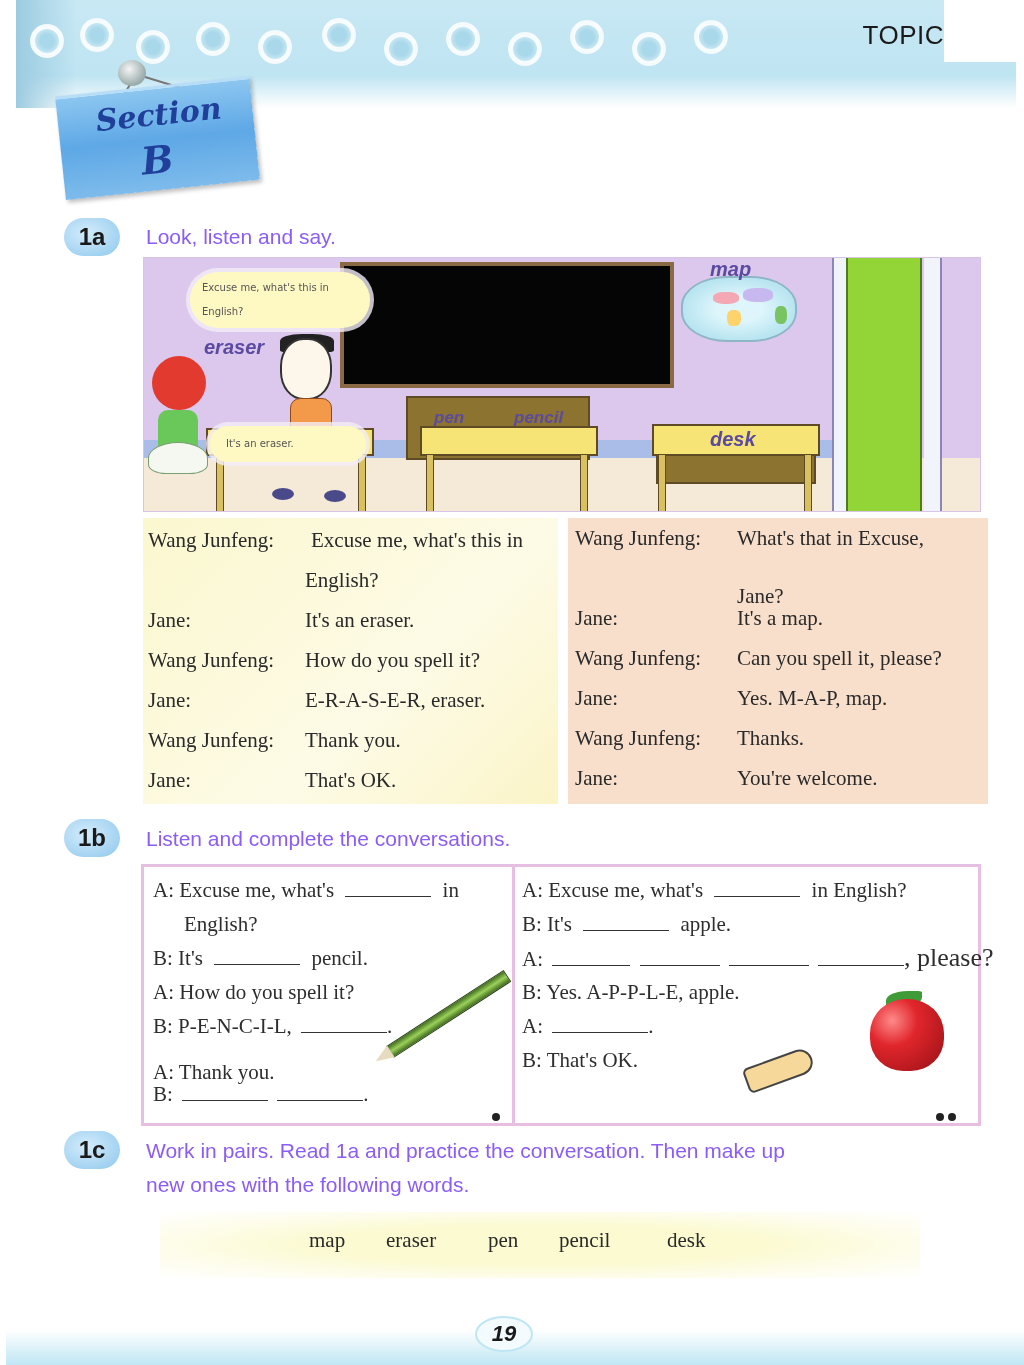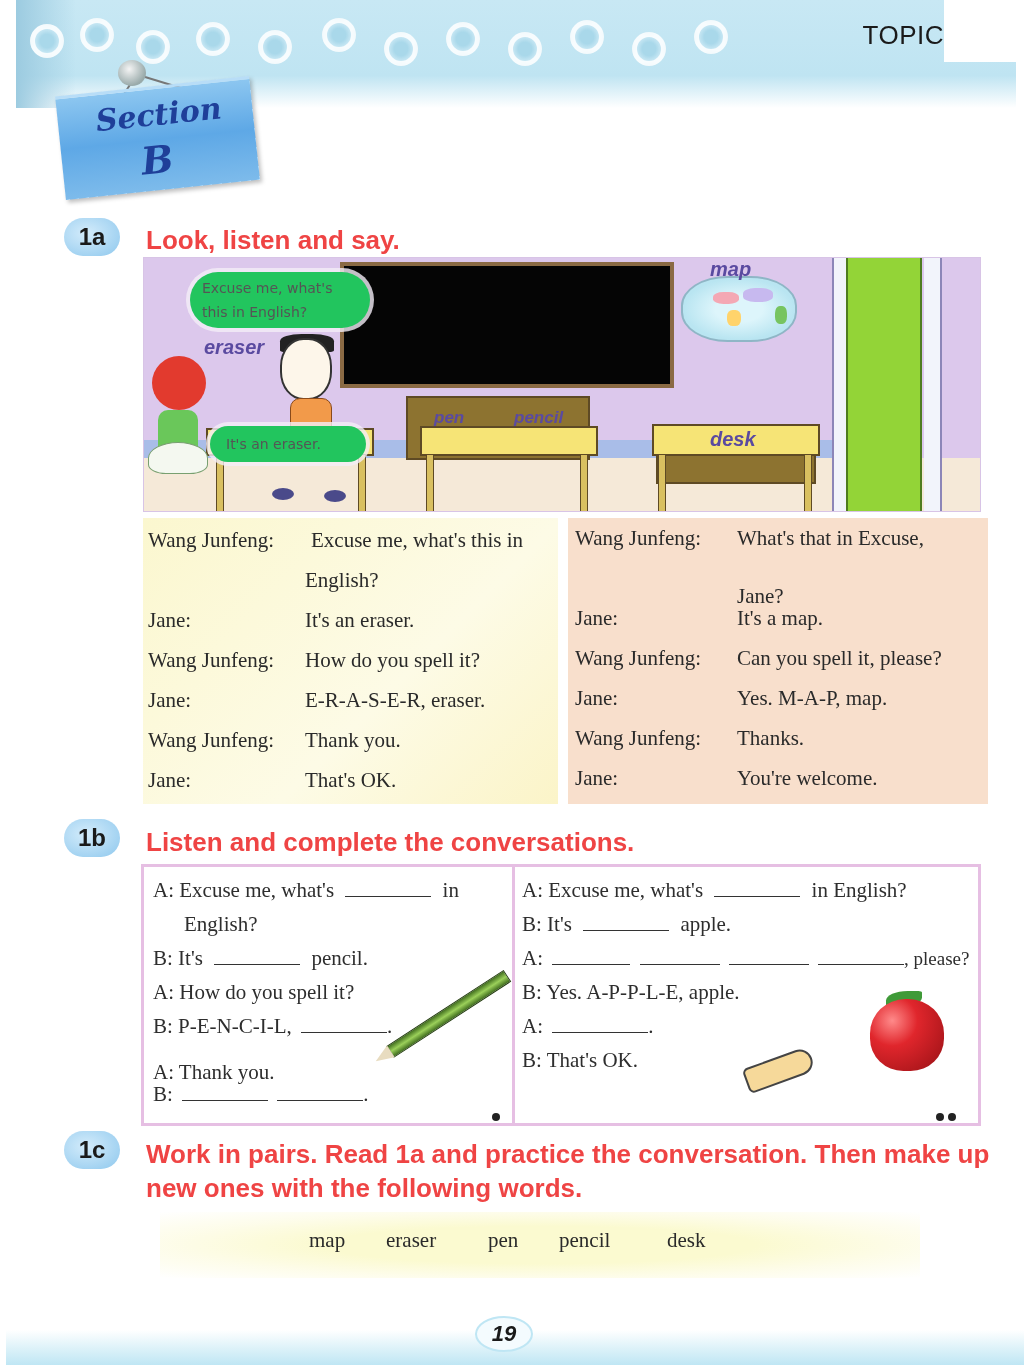--- a/index.html
+++ b/index.html
@@ -58,22 +58,22 @@
     }
 
     
     .badge {
       width: 56px; height: 38px; border-radius: 19px;
       background: radial-gradient(ellipse at 40% 40%, #d4ecfb, #9ccff0 80%);
       font-family: "Liberation Sans", sans-serif; font-weight: bold;
       font-size: 24px; color: #1a1a1a; text-align: center; line-height: 38px;
     }
     .task-heading {
-      font-family: "Liberation Sans", sans-serif; font-weight: bold;
-      font-size: 26px; color: #ef4444;
+      font-family: "Liberation Sans", sans-serif; font-weight: normal;
+      font-size: 21px; color: #8b5cf6;
     }
 
     
     .scene {
       left: 143px; top: 257px; width: 838px; height: 255px;
       background: #dcc8ec; overflow: hidden;
       border: 1px solid #d8c4e6;
     }
     .scene-floor { position: absolute; left: 0; top: 200px; width: 838px; height: 55px; background: #f5e9d8; }
     .scene-rail { position: absolute; left: 0; top: 182px; width: 690px; height: 20px; background: #a9bde8; }
@@ -96,22 +96,22 @@
     .map-land4 { position: absolute; left: 92px; top: 28px; width: 12px; height: 18px; border-radius: 40%; background: #77c460; }
     .label-word {
       position: absolute;
       font-family: "Liberation Sans", sans-serif; font-weight: bold; font-style: italic;
       font-size: 20px; color: #5a4aa0;
     }
     .desk-top { position: absolute; background: #f6e476; border: 2px solid #5e4a24; }
     .desk-body { position: absolute; background: #8d7330; border: 2px solid #5e4a24; }
     .desk-leg { position: absolute; width: 8px; background: #d9c060; border: 1px solid #5e4a24; }
     .bubble {
-      position: absolute; background: #22c55e; border-radius: 40px;
-      font-family: "DejaVu Sans", sans-serif; font-size: 14px; color: #555;
+      position: absolute; background: #fef9c3; border-radius: 40px;
+      font-family: "DejaVu Sans", sans-serif; font-size: 10px; color: #555;
       box-shadow: 0 0 0 4px rgba(244,238,248,0.8);
     }
     .girl-hair { position: absolute; left: 8px; top: 98px; width: 54px; height: 54px; border-radius: 50%; background: #e23a2e; }
     .girl-dress { position: absolute; left: 14px; top: 152px; width: 40px; height: 46px; background: #6ac75a; border-radius: 10px 10px 4px 4px; }
     .girl-skirt { position: absolute; left: 4px; top: 184px; width: 60px; height: 32px; background: #f4f8f0; border-radius: 50% 50% 30% 30%; border: 1px solid #78a070; }
     .boy-head { position: absolute; left: 136px; top: 80px; width: 52px; height: 62px; border-radius: 45%; background: #fdf6ea; border: 2px solid #333; }
     .boy-hair { position: absolute; left: 136px; top: 76px; width: 54px; height: 18px; border-radius: 40% 40% 10% 10%; background: #222; }
     .boy-shirt { position: absolute; left: 146px; top: 140px; width: 42px; height: 40px; background: #f29a4a; border-radius: 10px 10px 4px 4px; border: 1px solid #8a4a1a; }
     .shoe { position: absolute; width: 22px; height: 12px; border-radius: 50%; background: #4a4a8a; }
 
@@ -370,21 +370,21 @@
   <div class="b-row" style="left:378px;top:40px;">
     <span>B: It's</span>
     <span class="blank" style="width:86px;margin:0 6px;"></span>
     <span>apple.</span>
   </div>
   <div class="b-row" style="left:378px;top:74px;">
     <span>A:</span>
     <span class="blank" style="width:78px;margin-left:4px;"></span>
     <span class="blank" style="width:80px;margin-left:4px;"></span>
     <span class="blank" style="width:80px;margin-left:4px;"></span>
-    <span class="blank" style="width:86px;margin-left:4px;"></span><span style="font-size:19px;">, please?</span>
+    <span class="blank" style="width:86px;margin-left:4px;"></span><span style="font-size:26px;">, please?</span>
   </div>
   <div class="b-row" style="left:378px;top:108px;">B: Yes. A-P-P-L-E, apple.</div>
   <div class="b-row" style="left:378px;top:142px;">
     <span>A:</span>
     <span class="blank" style="width:96px;margin-left:4px;"></span><span>.</span>
   </div>
   <div class="b-row" style="left:378px;top:176px;">B: That's OK.</div>
   <div class="hand" style="left:600px;top:190px;"></div>
   <div class="apple-leaf" style="left:742px;top:124px;"></div>
   <div class="apple" style="left:726px;top:132px;"></div>

